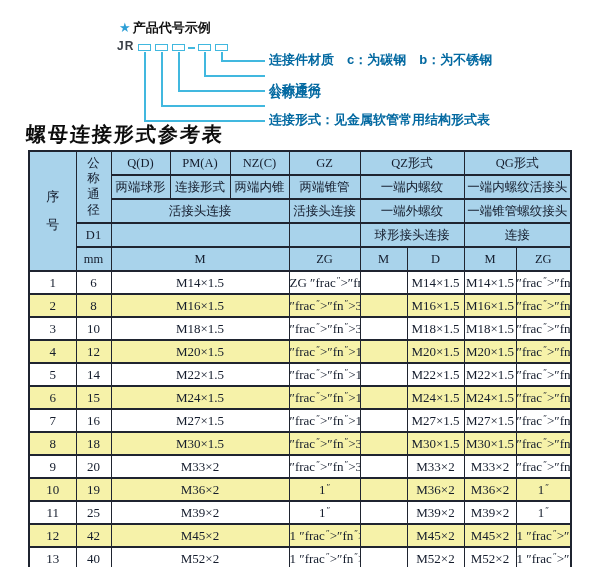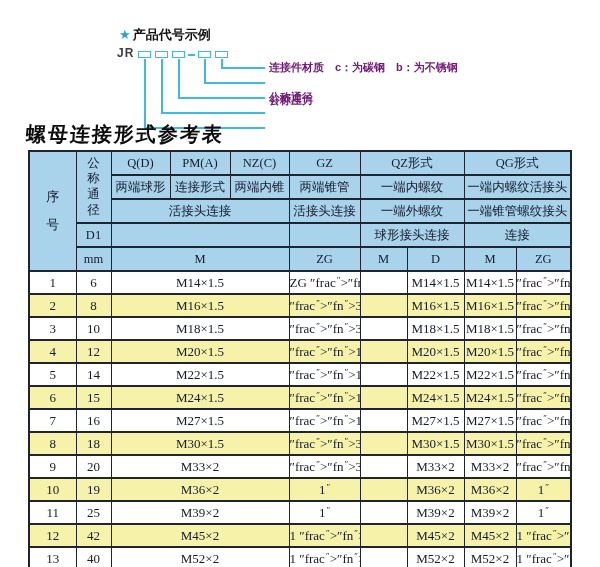--- a/index.html
+++ b/index.html
@@ -2,30 +2,30 @@
 <html><head>
 <meta charset="utf-8">
 <style>
   html,body{margin:0;padding:0;}
   body{
     width:600px;height:567px;position:relative;background:#ffffff;
     font-family:"Liberation Sans","DejaVu Sans",sans-serif;
     color:#18202e;overflow:hidden;
   }
   
-  .diagram{position:absolute;left:0;top:0;width:500px;height:135px;margin-top:7px;}
+  .diagram{position:absolute;left:0;top:0;width:500px;height:135px;}
   .diagram-title{position:absolute;left:119px;top:19px;font-size:13px;font-weight:bold;color:#101010;white-space:nowrap;}
   .diagram-title .star{color:#2d9fd6;margin-right:2px;}
   .code-prefix{position:absolute;left:117px;top:39px;font-size:12px;font-weight:bold;color:#3a3f46;letter-spacing:1px;}
   .code-box{position:absolute;top:44px;width:11px;height:5px;border:1.5px solid #41b8df;background:#fff;}
   .code-dash{position:absolute;top:47px;width:7px;height:1.5px;background:#41b8df;}
   .cline{position:absolute;background:#41b8df;}
   .vline{width:1.5px;}
   .hline{height:1.5px;}
-  .dlabel{position:absolute;left:269px;font-size:11px;font-weight:bold;color:#701a75;white-space:nowrap;line-height:14px;}
+  .dlabel{position:absolute;left:269px;font-size:13px;font-weight:bold;color:#0369a1;white-space:nowrap;line-height:14px;}
   
   .table-title{
     position:absolute;left:26px;top:121px;font-size:20px;font-weight:bold;
     font-family:"DejaVu Serif","Liberation Serif",serif;color:#0d0d0d;
     letter-spacing:2px;white-space:nowrap;transform:skewX(-4deg);
   }
   
   table.grid{
     position:absolute;left:28px;top:150px;width:542px;
     border-collapse:collapse;table-layout:fixed;
@@ -69,20 +69,21 @@
 
   <div class="cline hline" style="left:221px;top:60px;width:44px;"></div>
   <div class="cline hline" style="left:204px;top:75px;width:61px;"></div>
   <div class="cline hline" style="left:178px;top:90px;width:87px;"></div>
   <div class="cline hline" style="left:161px;top:105px;width:104px;"></div>
   <div class="cline hline" style="left:144px;top:120px;width:121px;"></div>
 
   <div class="dlabel" style="top:53px;">连接件材质　c：为碳钢　b：为不锈钢</div>
   <div class="dlabel" style="top:83px;">公称通径</div>
   <div class="dlabel" style="top:86px;">公称压力</div>
+  <div class="dlabel" style="top:113px;">连接形式：见金属软管常用结构形式表</div>
 </div>
 
 <div class="table-title">螺母连接形式参考表</div>
 
 <table class="grid">
   <colgroup>
     <col style="width:47px">
       <col style="width:35px">
     <col style="width:59px">
       <col style="width:60px">

